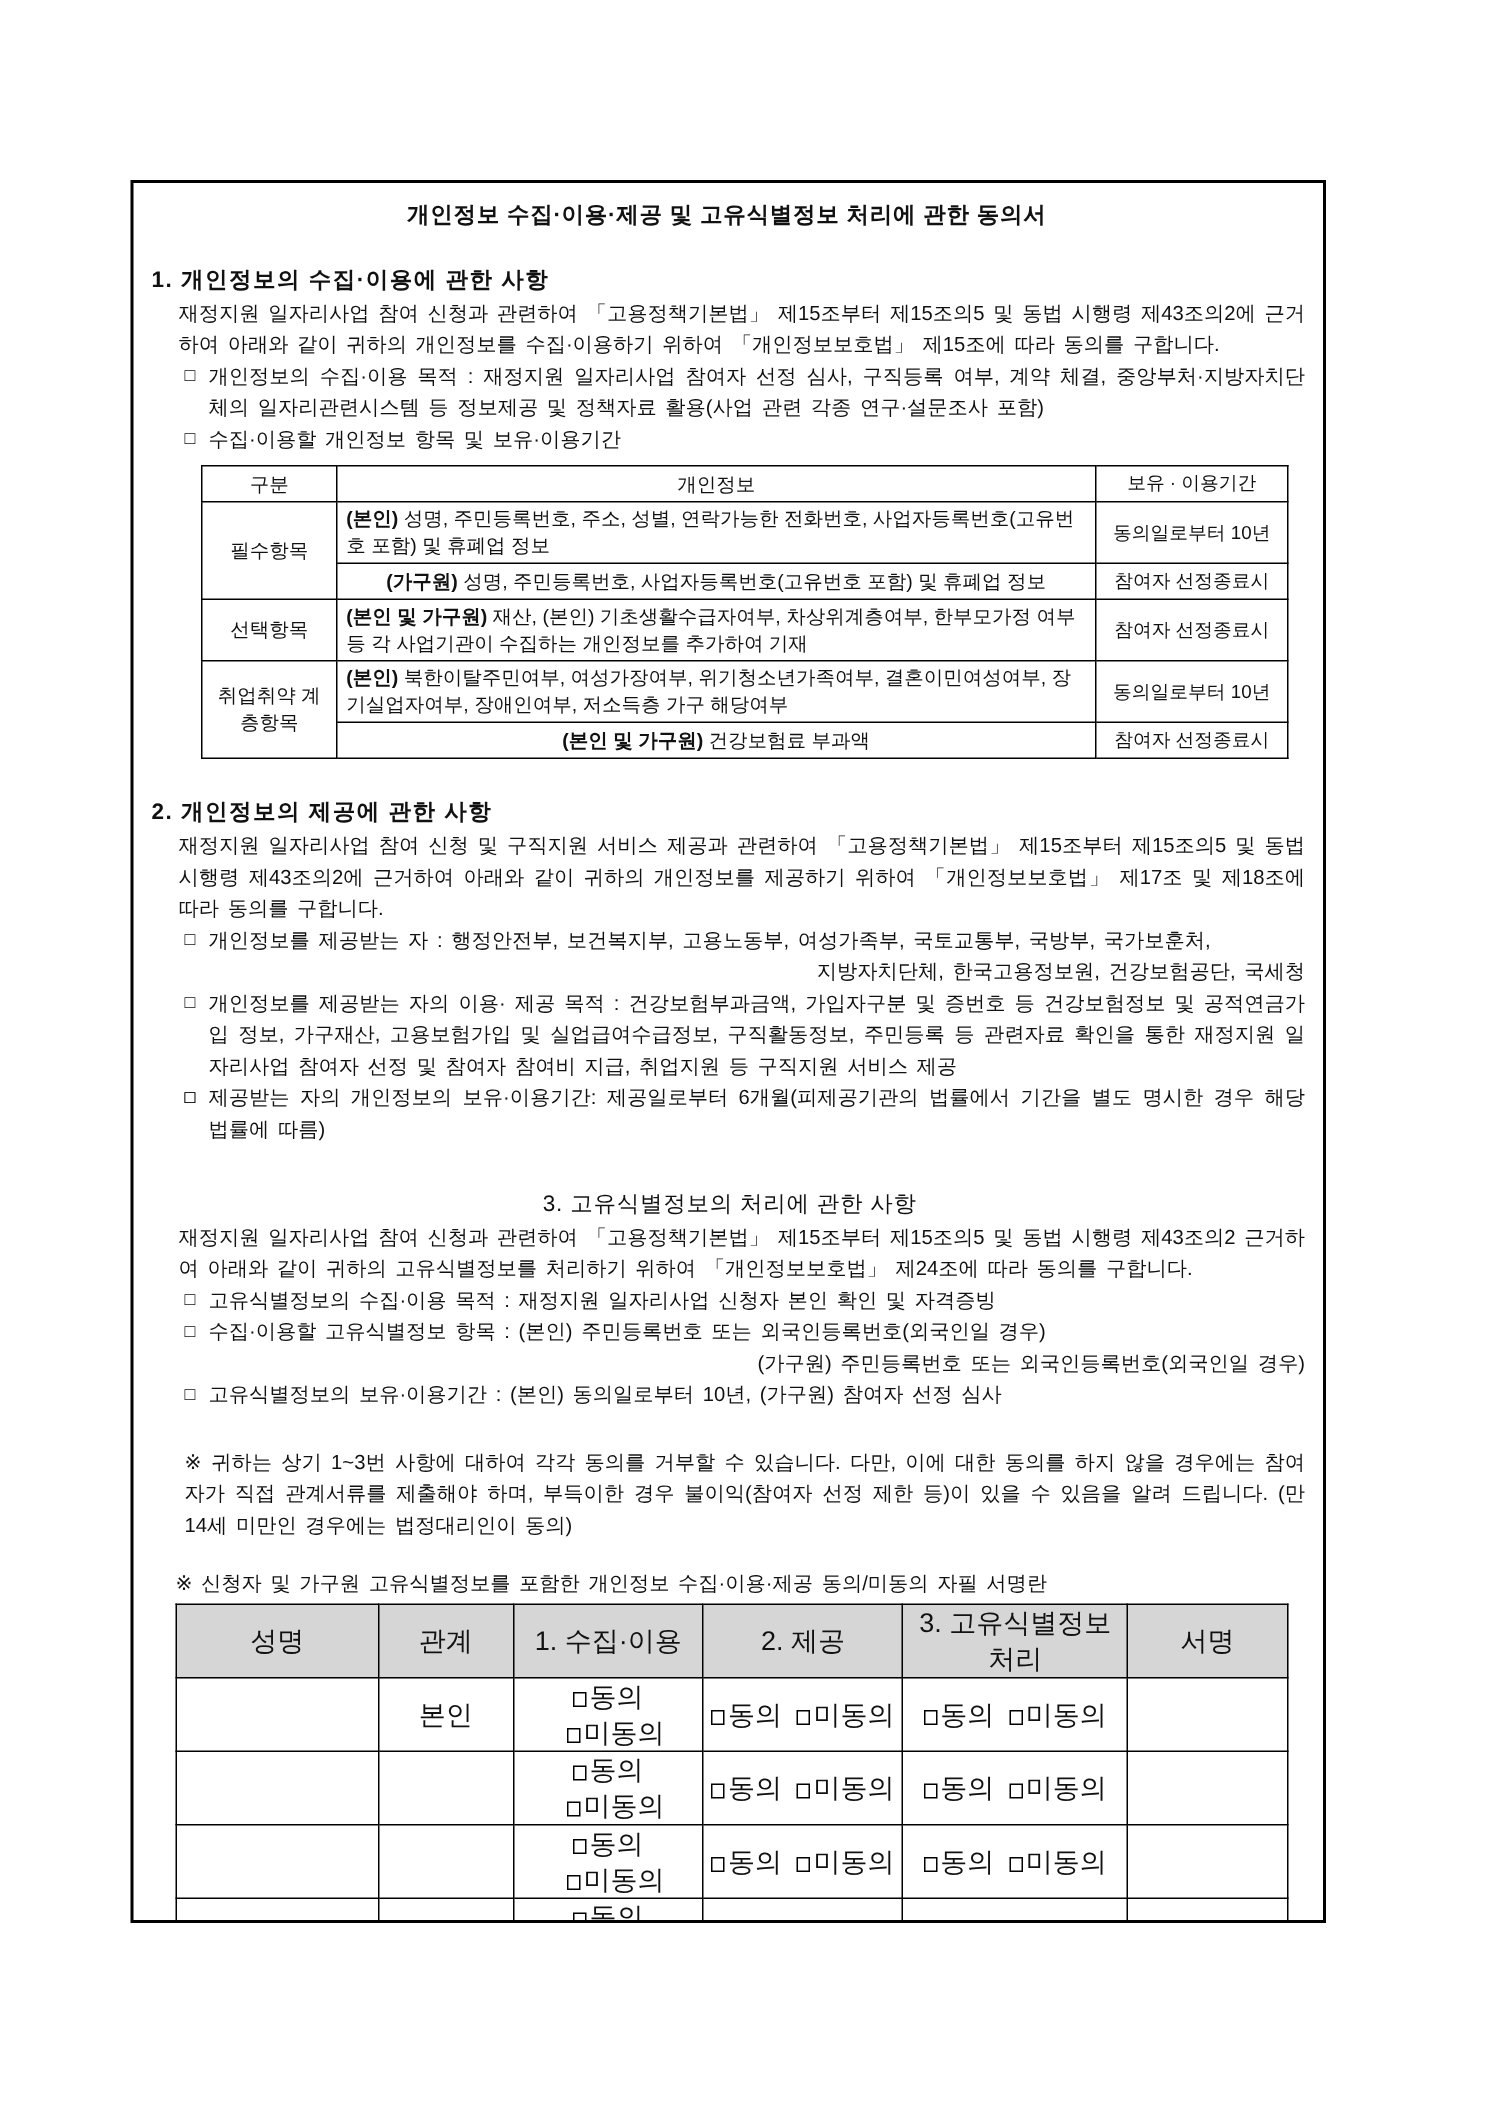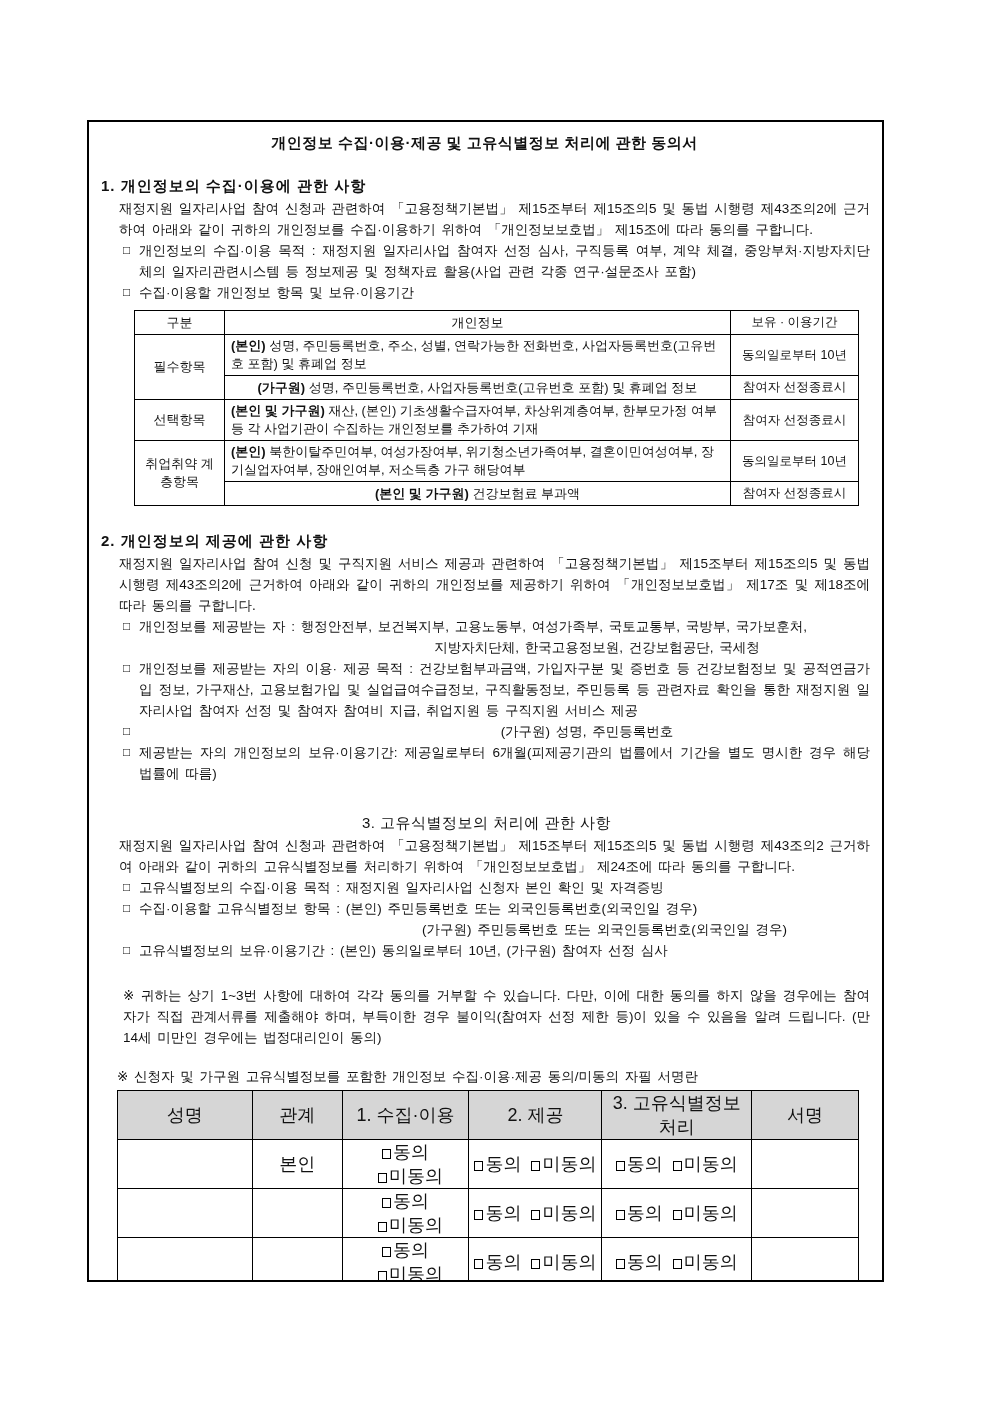--- a/index.html
+++ b/index.html
@@ -32,21 +32,21 @@
     margin-left:22px;margin-right:2px;word-spacing:2px;
   }
   .bullet-list{list-style:none;margin-left:26px;margin-right:2px;}
   .bullet{
     position:relative;font-size:13.5px;line-height:21px;text-align:justify;
     word-break:break-all;padding-left:16px;word-spacing:2px;
   }
   .bullet::before{
     content:"□";position:absolute;left:0;top:0;font-size:12px;
   }
-  .bullet .cont{display:block;text-align:center;}
+  .bullet .cont{display:block;text-align:right;}
   
   table{border-collapse:collapse;}
   .info-table{
     margin:7px 0 0 37px;width:725px;font-size:13px;
   }
   .info-table td,.info-table th{
     border:1.5px solid #000;padding:1px 6px;vertical-align:middle;
   }
   .info-table th{font-weight:normal;}
   .info-table .c-cat{width:90px;text-align:center;}
@@ -142,21 +142,20 @@
   <div class="section" style="margin-top:26px;">
     <div class="sec-heading">2. 개인정보의 제공에 관한 사항</div>
     <div class="sec-body">재정지원 일자리사업 참여 신청 및 구직지원 서비스 제공과 관련하여 「고용정책기본법」 제15조부터 제15조의5 및 동법 시행령 제43조의2에 근거하여 아래와 같이 귀하의 개인정보를 제공하기 위하여 「개인정보보호법」 제17조 및 제18조에 따라 동의를 구합니다.</div>
     <div class="bullet-list">
       <div class="bullet">
         <span>개인정보를 제공받는 자 : 행정안전부, 보건복지부, 고용노동부, 여성가족부, 국토교통부, 국방부, 국가보훈처,</span>
         <span class="cont ml185">지방자치단체, 한국고용정보원, 건강보험공단, 국세청</span>
       </div>
       <div class="bullet">개인정보를 제공받는 자의 이용· 제공 목적 : 건강보험부과금액, 가입자구분 및 증번호 등 건강보험정보 및 공적연금가입 정보, 가구재산, 고용보험가입 및 실업급여수급정보, 구직활동정보, 주민등록 등 관련자료 확인을 통한 재정지원 일자리사업 참여자 선정 및 참여자 참여비 지급, 취업지원 등 구직지원 서비스 제공</div>
       <div class="bullet">
-        <span class="cont ml165">(가구원) 성명, 주민등록번호</span>
       </div>
       <div class="bullet">제공받는 자의 개인정보의 보유·이용기간: 제공일로부터 6개월(피제공기관의 법률에서 기간을 별도 명시한 경우 해당 법률에 따름)</div>
     </div>
   </div>
 
   <div class="section" style="margin-top:30px;">
     <div class="sec-heading regular">3. 고유식별정보의 처리에 관한 사항</div>
     <div class="sec-body">재정지원 일자리사업 참여 신청과 관련하여 「고용정책기본법」 제15조부터 제15조의5 및 동법 시행령 제43조의2 근거하여 아래와 같이 귀하의 고유식별정보를 처리하기 위하여 「개인정보보호법」 제24조에 따라 동의를 구합니다.</div>
     <div class="bullet-list">
       <div class="bullet">고유식별정보의 수집·이용 목적 : 재정지원 일자리사업 신청자 본인 확인 및 자격증빙</div>

